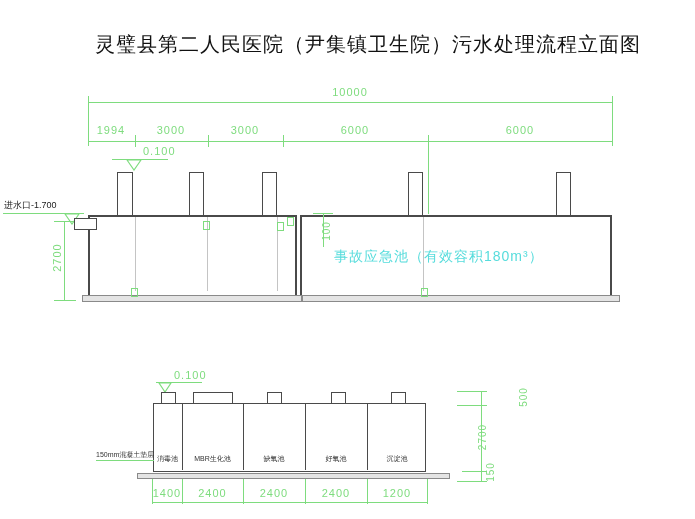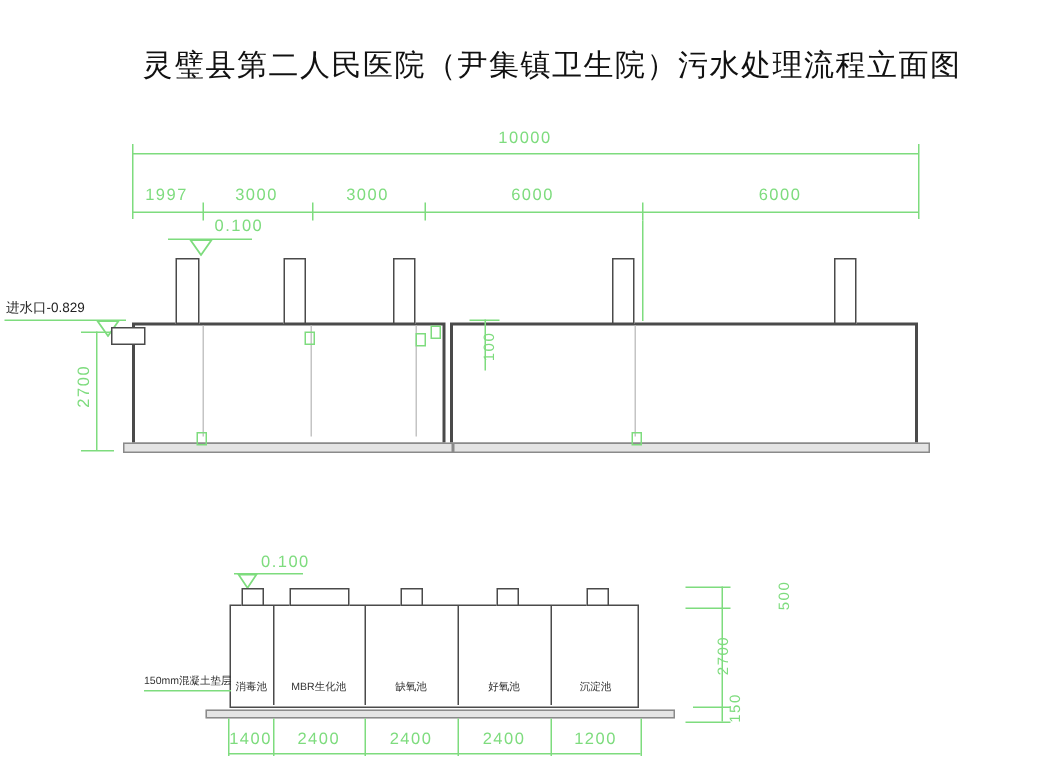--- a/index.html
+++ b/index.html
@@ -35,33 +35,33 @@
   <div class="abs vline" style="left:612px;top:96px;height:50px;"></div>
   <div class="abs hline" style="left:88px;top:102px;width:524px;"></div>
   <span class="abs dimtext ctr" style="left:310px;top:87px;width:80px;">10000</span>
 
   <div class="abs hline" style="left:88px;top:141px;width:524px;"></div>
   <div class="abs vline" style="left:135px;top:135px;height:12px;"></div>
   <div class="abs vline" style="left:208px;top:135px;height:12px;"></div>
   <div class="abs vline" style="left:283px;top:135px;height:12px;"></div>
   <div class="abs vline" style="left:428px;top:135px;height:12px;"></div>
   <div class="abs vline" style="left:428px;top:147px;height:67px;"></div>
-  <span class="abs dimtext ctr" style="left:86px;top:125px;width:50px;">1997</span>
+  <span class="abs dimtext ctr" style="left:86px;top:125px;width:50px;">1994</span>
   <span class="abs dimtext ctr" style="left:146px;top:125px;width:50px;">3000</span>
   <span class="abs dimtext ctr" style="left:220px;top:125px;width:50px;">3000</span>
   <span class="abs dimtext ctr" style="left:330px;top:125px;width:50px;">6000</span>
   <span class="abs dimtext ctr" style="left:495px;top:125px;width:50px;">6000</span>
 
   <span class="abs dimtext" style="left:143px;top:146px;">0.100</span>
   <div class="abs hline" style="left:112px;top:159px;width:56px;"></div>
   <svg class="abs" style="left:126px;top:159px;" width="16" height="12">
     <polygon points="1,1 15,1 8,11" fill="none" stroke="#7edc7e" stroke-width="1.2"></polygon>
   </svg>
 
-  <span class="abs tinyblack" style="left:4px;top:201px;font-size:9px;color:#222;">进水口-0.829</span>
+  <span class="abs tinyblack" style="left:4px;top:201px;font-size:9px;color:#222;">进水口-1.700</span>
   <div class="abs hline" style="left:3px;top:213px;width:81px;"></div>
   <svg class="abs" style="left:64px;top:213px;" width="16" height="12">
     <polygon points="1,1 15,1 8,11" fill="none" stroke="#7edc7e" stroke-width="1.2"></polygon>
   </svg>
 
   <div class="abs vline" style="left:64px;top:221px;height:79px;"></div>
   <div class="abs hline" style="left:54px;top:221px;width:22px;"></div>
   <div class="abs hline" style="left:54px;top:300px;width:22px;"></div>
   <span class="abs dimtext vtext" style="left:37px;top:252px;width:40px;">2700</span>
 
@@ -87,20 +87,21 @@
   <div class="abs gsq" style="left:203px;top:221px;width:5px;height:7px;"></div>
   <div class="abs gsq" style="left:277px;top:222px;width:5px;height:7px;"></div>
   <div class="abs gsq" style="left:287px;top:217px;width:5px;height:7px;"></div>
   <div class="abs gsq" style="left:131px;top:288px;width:5px;height:7px;"></div>
   <div class="abs gsq" style="left:421px;top:288px;width:5px;height:7px;"></div>
 
   <div class="abs hline" style="left:313px;top:213px;width:20px;"></div>
   <div class="abs vline" style="left:323px;top:213px;height:34px;"></div>
   <span class="abs dimtext vtext sm" style="left:314px;top:226px;width:26px;">100</span>
 
+  <span class="abs cyantext" style="left:334px;top:249px;font-size:14px;">事故应急池（有效容积180m³）</span>
 
   <span class="abs dimtext" style="left:174px;top:370px;">0.100</span>
   <div class="abs hline" style="left:156px;top:382px;width:46px;"></div>
   <svg class="abs" style="left:158px;top:382px;" width="14" height="11">
     <polygon points="1,1 13,1 7,10" fill="none" stroke="#7edc7e" stroke-width="1.2"></polygon>
   </svg>
 
   <div class="abs thinwall" style="left:153px;top:403px;width:271px;height:67px;"></div>
   <div class="abs darkpart" style="left:182px;top:404px;height:66px;"></div>
   <div class="abs darkpart" style="left:243px;top:404px;height:66px;"></div>

